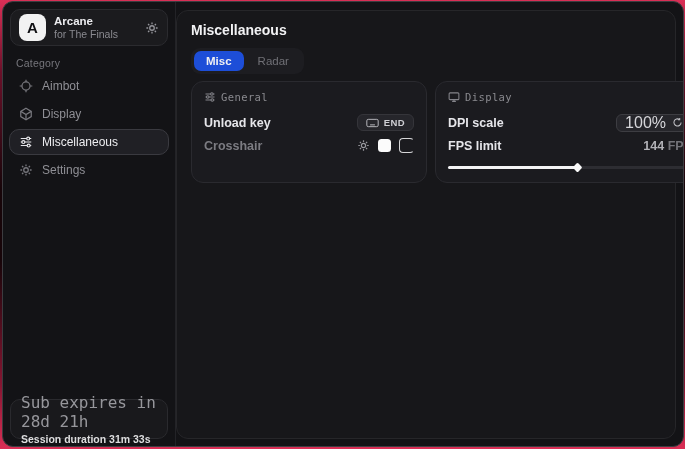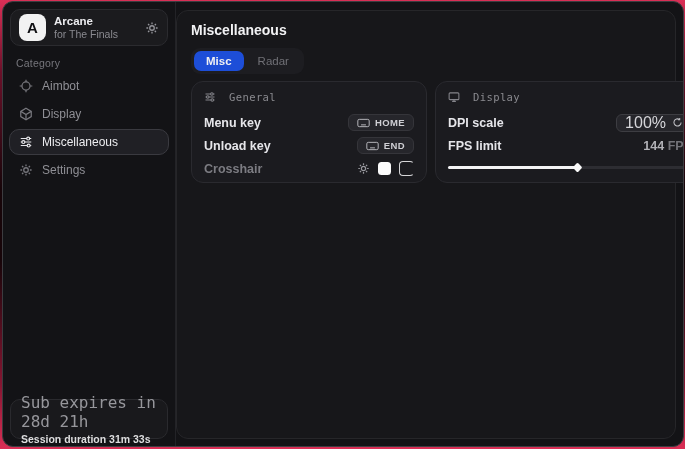--- a/index.html
+++ b/index.html
@@ -80,21 +80,21 @@
 
   
   .card {
     position:absolute; top:70px; height:102px;
     background:#1b1b1f; border:1px solid #2a2a2f; border-radius:12px;
     padding:9px 12px 8px;
   }
   .card-general { left:14px;  width:236px; }
   .card-display { left:258px; width:270px; }
   .card-head {
-    display:flex; align-items:center; gap:13px; margin-bottom:8px;
+    display:flex; align-items:center; gap:5px; margin-bottom:8px;
     color:#8a8a8f; font-family:"DejaVu Sans Mono", monospace; font-size:10.5px; letter-spacing:.4px;
   }
   .card-head .hicon { display:flex; color:#85858b; }
   .crow { display:flex; justify-content:space-between; align-items:center; height:23px; }
   .row-label { font-size:12.5px; font-weight:700; color:#e6e6ea; }
   .row-label.dim { color:#7c7c82; }
 
   .keybtn {
     display:inline-flex; align-items:center; gap:5px;
     background:#26262b; border:1px solid #35353a; border-radius:6px;
@@ -222,32 +222,20 @@
           <svg width="12" height="12" viewBox="0 0 16 16" fill="none" stroke="currentColor" stroke-width="1.4">
             <path d="M2 4h12M2 8h12M2 12h12"></path>
             <circle cx="10.5" cy="4" r="1.7" fill="#1b1b1f"></circle>
             <circle cx="5" cy="8" r="1.7" fill="#1b1b1f"></circle>
             <circle cx="11" cy="12" r="1.7" fill="#1b1b1f"></circle>
           </svg>
         </span>
         <span>General</span>
       </div>
 
-      <div class="crow">
-        <span class="row-label">Menu key</span>
-        <span class="keybtn">
-          <span class="kicon">
-            <svg width="13" height="10" viewBox="0 0 16 12" fill="none" stroke="currentColor" stroke-width="1.2">
-              <rect x="1" y="1.5" width="14" height="9" rx="1.8"></rect>
-              <path d="M5 8.3h6"></path>
-            </svg>
-          </span>
-          <span>HOME</span>
-        </span>
-      </div>
 
       <div class="crow">
         <span class="row-label">Unload key</span>
         <span class="keybtn">
           <span class="kicon">
             <svg width="13" height="10" viewBox="0 0 16 12" fill="none" stroke="currentColor" stroke-width="1.2">
               <rect x="1" y="1.5" width="14" height="9" rx="1.8"></rect>
               <path d="M5 8.3h6"></path>
             </svg>
           </span>

